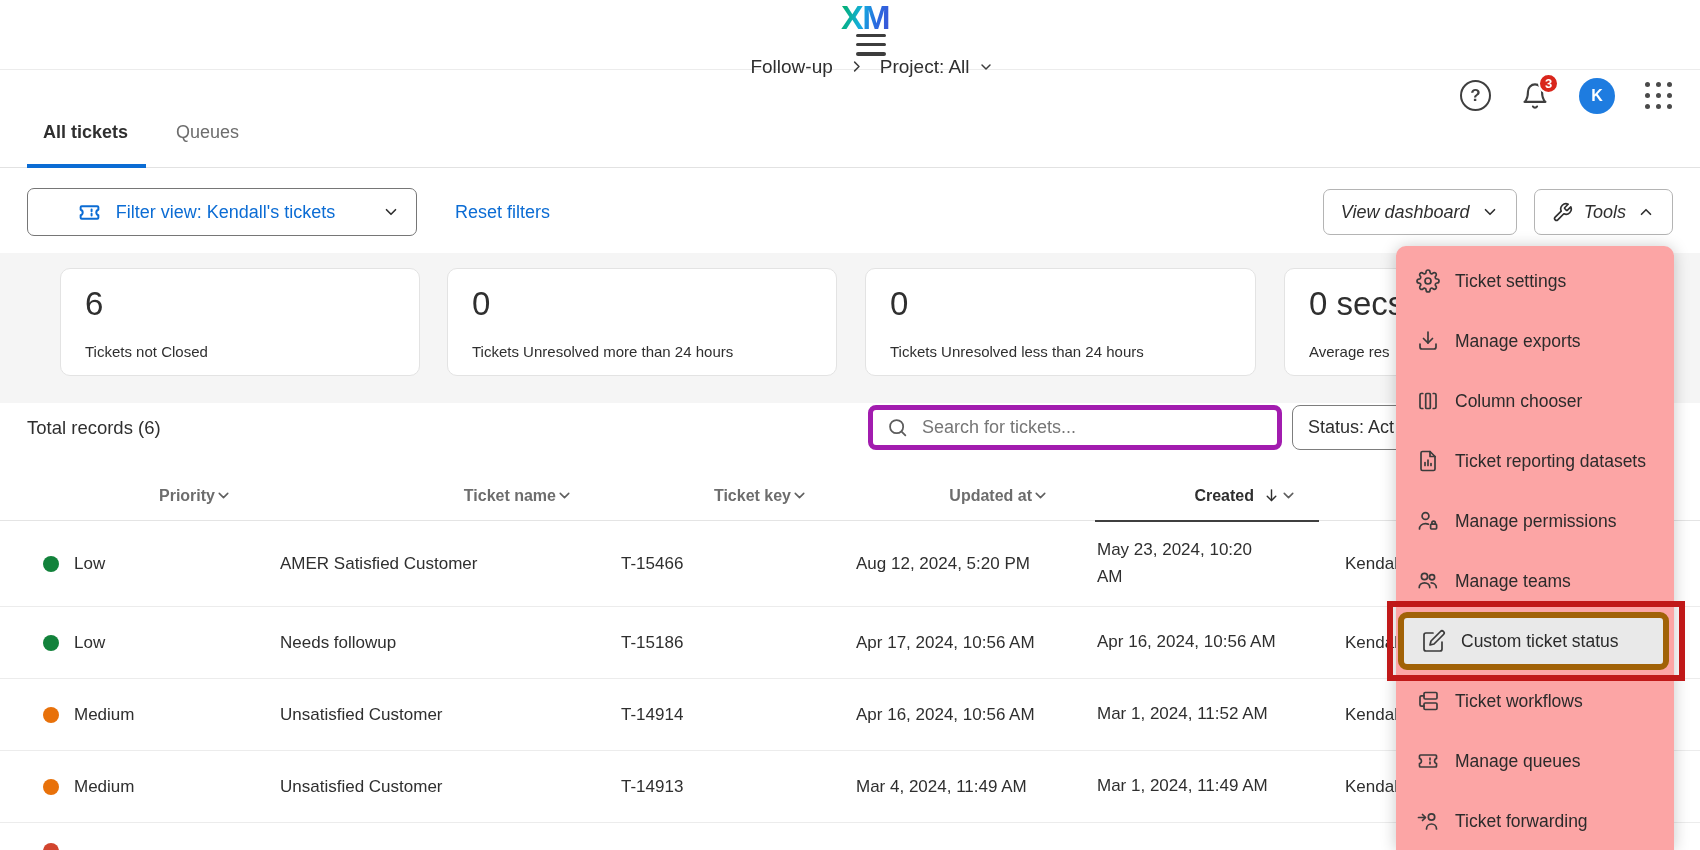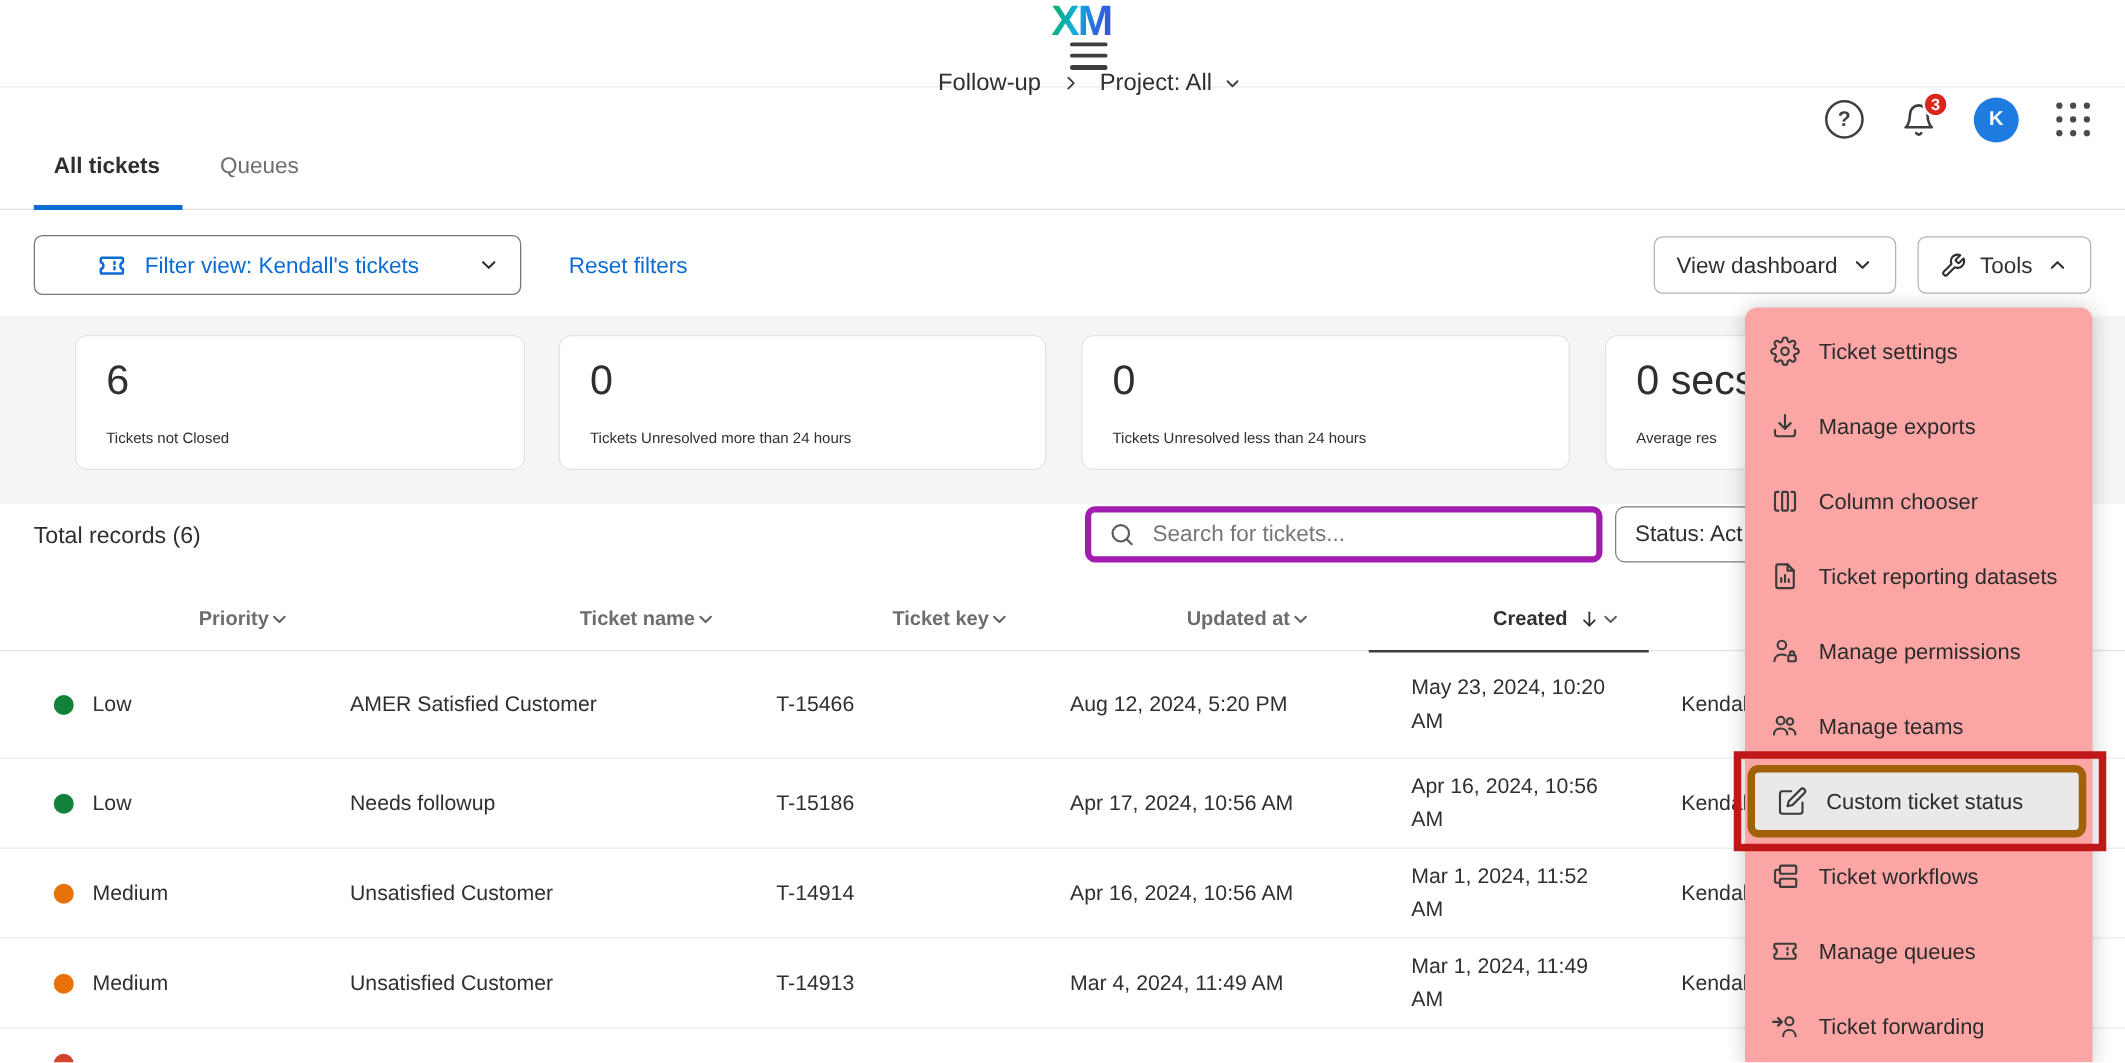--- a/index.html
+++ b/index.html
@@ -41,30 +41,30 @@
   
   .filter-row { position:absolute; top:188px; left:27px; right:27px; height:48px;
                 display:flex; align-items:center; }
   .filter-view { width:390px; height:48px; border:1px solid #767676; border-radius:7px; background:#fff;
                  display:flex; align-items:center; padding:0 16px; gap:14px; cursor:pointer;
                  color:#0b6cd4; font-size:18px; }
   .filter-view .chev { margin-left:auto; }
   .reset-link { margin-left:38px; color:#0b6cd4; font-size:18px; cursor:pointer; }
   .btn { height:46px; background:#fff; border:1px solid #b4b4b4; border-radius:7px;
          display:flex; align-items:center; gap:11px; padding:0 17px; font-size:18px;
-         color:#2f2f2f; cursor:pointer; }
+         color:#2f2f2f; cursor:pointer;font-style:italic; }
   .btn-dashboard { margin-left:auto; }
   .btn-tools { margin-left:17px; }
 
   
   .stats-band { position:absolute; top:253px; left:0; right:0; height:150px; background:#f5f5f5; }
   .card { position:absolute; top:15px; height:108px; background:#fff; border:1px solid #e3e3e3;
           border-radius:10px; padding:16px 24px; }
   .card .num { font-size:33px; color:#2f2f2f; }
-  .card .lbl { margin-top:20px; font-size:12px; color:#2f2f2f; }
+  .card .lbl { margin-top:20px; font-size:15px; color:#2f2f2f; }
   .card1 { left:60px;  width:360px; }
   .card2 { left:447px; width:390px; }
   .card3 { left:865px; width:391px; }
   .card4 { left:1284px; width:386px; }
 
   
   .total-records { position:absolute; top:417px; left:27px; font-size:18.5px; color:#2f2f2f; }
   .search-box { position:absolute; top:405px; left:868px; width:414px; height:45px;
                 border:5px solid #a21caf; border-radius:8px; background:#fff;
                 display:flex; align-items:center; padding:0 14px; gap:12px; }
@@ -86,21 +86,21 @@
   .th-created { color:#2f2f2f; }
   .th-created::after { content:""; position:absolute; left:-2px; bottom:-1px; width:224px;
                        height:2px; background:#3f3f3f; }
   .tbody { position:absolute; top:521px; left:0; right:0; }
   .trow { align-items:center; font-size:17px; color:#2f2f2f; border-bottom:1px solid #ececec; cursor:pointer; }
   .trow.r1 { height:86px; }
   .trow.r2, .trow.r3, .trow.r4 { height:72px; }
   .trow.r5 { height:40px; border-bottom:none; align-items:flex-start; padding-top:20px; }
   .cell-priority { display:flex; align-items:center; gap:15px; }
   .dot { width:16px; height:16px; border-radius:50%; flex:0 0 auto; }
-  .cell-created { white-space:pre-line; line-height:1.55; padding-right:56px;margin-left:32px; }
+  .cell-created { white-space:pre-line; line-height:1.55; padding-right:56px; }
 
   
   .tools-menu { position:absolute; left:1396px; top:246px; width:278px; height:604px;
                 background:#fca5a5; border-radius:10px 10px 0 0;
                 box-shadow:0 1px 16px rgba(0,0,0,0.22); padding-top:5px; z-index:20; }
   .menu-item { height:60px; display:flex; align-items:center; gap:15px;
                padding:0 12px 0 20px; font-size:17.5px; color:#2b2b2b; cursor:pointer; }
   .menu-item.highlighted { height:58px; margin:1px 5px 1px 2px; background:#e9e9e9;
                            border:6px solid #a16207; border-radius:9px; padding-left:18px; }
   .mi-icon { flex:0 0 auto; display:flex; }

